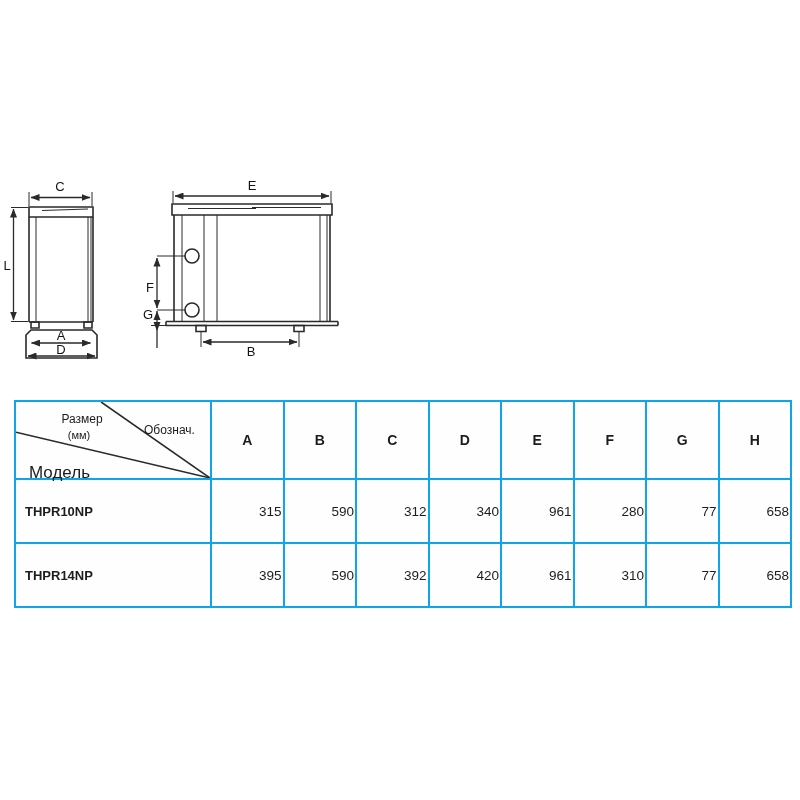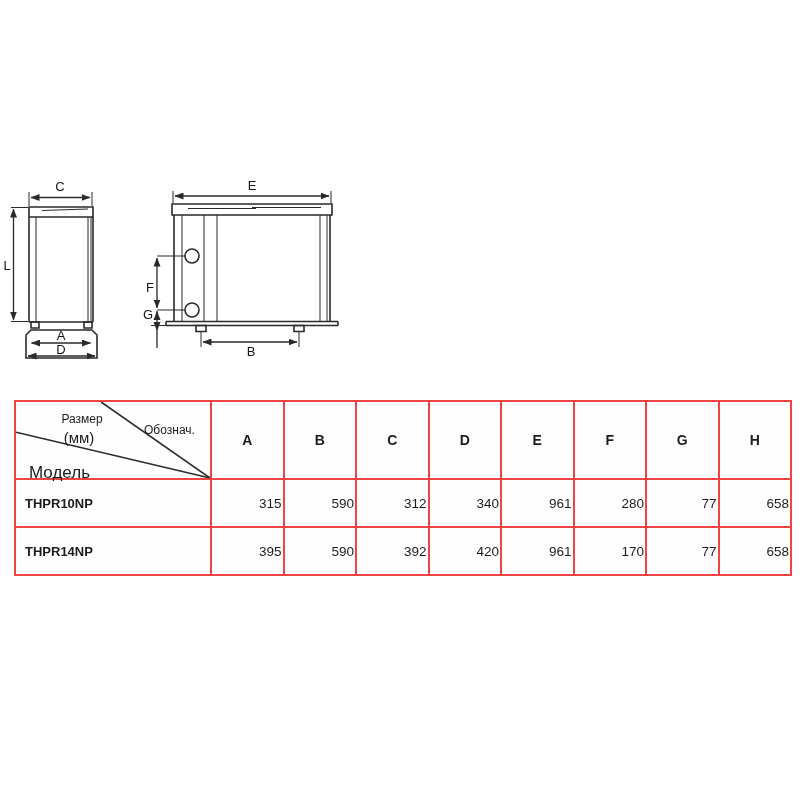--- a/index.html
+++ b/index.html
@@ -12,33 +12,33 @@
   .o{fill:none;stroke:#2a2a2a;stroke-width:1.6;}
   .t{fill:none;stroke:#2a2a2a;stroke-width:1;}
   .d{fill:none;stroke:#2a2a2a;stroke-width:1.3;}
   .dimtxt{font-family:"Liberation Sans",sans-serif;font-size:13px;fill:#141414;text-anchor:middle;}
   
   table.spec{
     position:absolute;left:14px;top:400px;width:776px;
     border-collapse:collapse;table-layout:fixed;background:#fefefe;
   }
   table.spec td, table.spec th{
-    border:2px solid #ef4444;color:#1c1c1c;
+    border:2px solid #0ea5e9;color:#1c1c1c;
     font-family:"Liberation Sans",sans-serif;
   }
   tr.head{height:78px;}
-  tr.datarow{height:48px;}
+  tr.datarow{height:64px;}
   th.colhead{font-size:14px;font-weight:bold;text-align:center;}
   td.modelcell{font-size:13px;font-weight:bold;text-align:left;padding-left:9px;}
   td.valcell{font-size:13.5px;font-weight:normal;text-align:right;}
   td.corner{position:relative;padding:0;}
   td.corner svg{position:absolute;left:0;top:0;width:100%;height:100%;}
   .cl{position:absolute;font-size:12px;color:#1c1c1c;white-space:nowrap;}
   .cl.razmer{left:30px;top:10px;width:72px;text-align:center;}
-  .cl.unit{left:30px;top:27px;width:66px;text-align:center;font-size:15px;}
+  .cl.unit{left:30px;top:27px;width:66px;text-align:center;font-size:11px;}
   .cl.obozn{left:128px;top:21px;width:68px;text-align:left;}
   .cl.model{left:13px;top:49px;font-size:17px;margin-top:12px;}
 </style>
 </head>
 <body>
 
 <div class="stage">
 
   <svg class="diagram" viewBox="0 170 800 230" xmlns="http://www.w3.org/2000/svg">
     <defs>
@@ -145,20 +145,20 @@
       <td class="valcell">77</td>
       <td class="valcell">658</td>
     </tr>
     <tr class="datarow">
       <td class="modelcell">THPR14NP</td>
       <td class="valcell">395</td>
       <td class="valcell">590</td>
       <td class="valcell">392</td>
       <td class="valcell">420</td>
       <td class="valcell">961</td>
-      <td class="valcell">170</td>
+      <td class="valcell">310</td>
       <td class="valcell">77</td>
       <td class="valcell">658</td>
     </tr>
   </tbody>
     </table>
 
 </div>
 
 </body></html>

